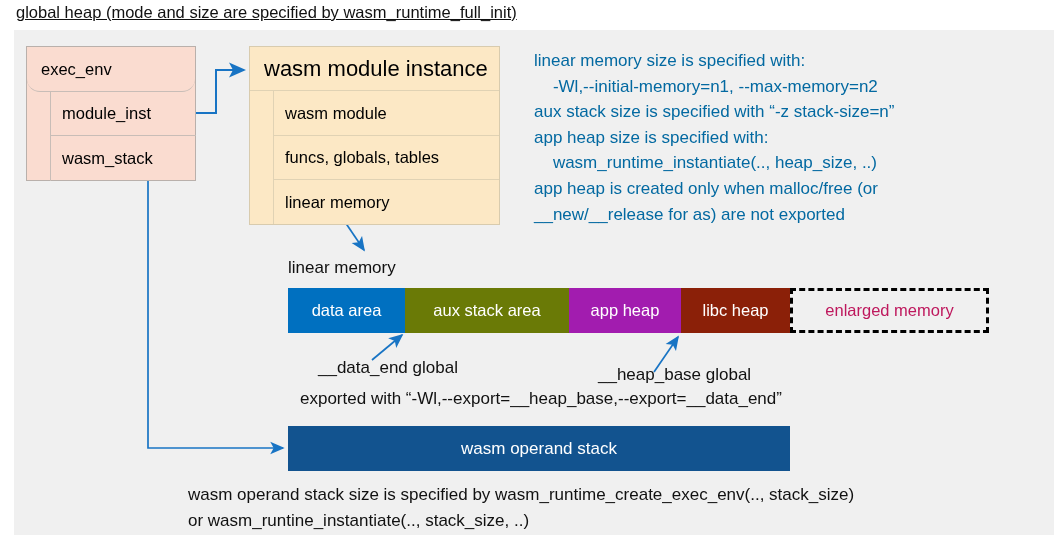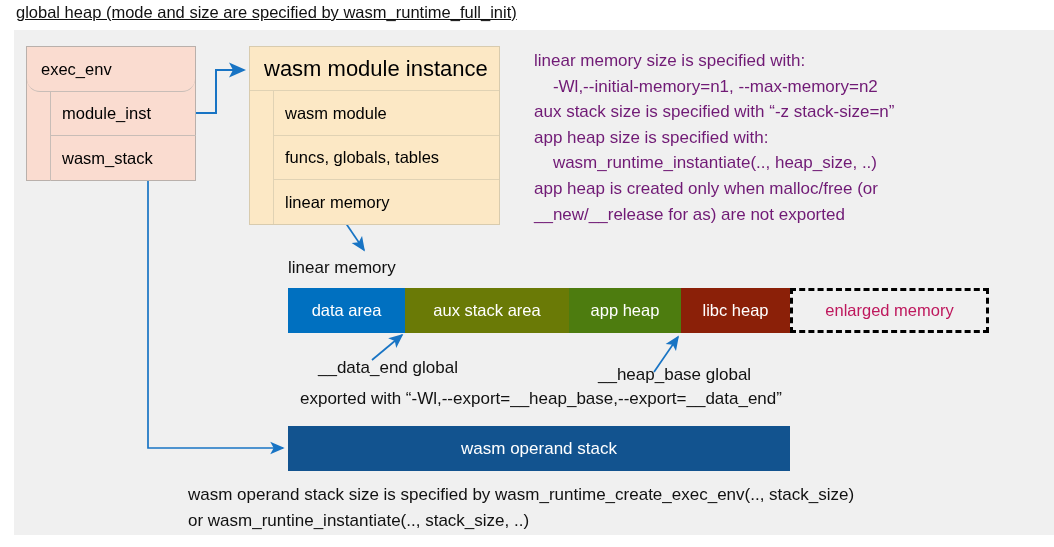--- a/index.html
+++ b/index.html
@@ -27,30 +27,30 @@
   .wmi .hdr{position:absolute;left:0;top:0;width:100%;height:44px;box-sizing:border-box;
             border-bottom:1px solid #e0d2b4;display:flex;align-items:center;padding-left:14px;font-size:22px;}
   .wmi .gutter{position:absolute;left:0;top:44px;width:24px;height:133px;border-right:1px solid #e0d2b4;box-sizing:border-box;}
   .wmi .row{position:absolute;left:24px;width:225px;box-sizing:border-box;display:flex;align-items:center;
             padding-left:11px;font-size:16.5px;}
   .wmi .r1{top:44px;height:45px;border-bottom:1px solid #e0d2b4;}
   .wmi .r2{top:89px;height:44px;border-bottom:1px solid #e0d2b4;}
   .wmi .r3{top:133px;height:44px;}
 
   
-  .info{position:absolute;left:534px;top:48px;font-size:17px;line-height:25.6px;color:#701a75;white-space:pre;}
+  .info{position:absolute;left:534px;top:48px;font-size:17px;line-height:25.6px;color:#0369a1;white-space:pre;}
 
   
   .lmlabel{position:absolute;left:288px;top:258px;font-size:17px;color:#111;}
   .bar{position:absolute;left:288px;top:288px;height:45px;}
   .seg{position:absolute;top:0;height:45px;display:flex;align-items:center;justify-content:center;
        color:#fff;font-size:16.5px;box-sizing:border-box;}
   .seg.s1{left:0;width:117px;background:#0070c0;}
   .seg.s2{left:117px;width:164px;background:#6a7a06;}
-  .seg.s3{left:281px;width:112px;background:#4d7c0f;}
+  .seg.s3{left:281px;width:112px;background:#a21caf;}
   .seg.s4{left:393px;width:109px;background:#8b2008;}
   .seg.s5{left:502px;width:199px;background:#f0f0f0;color:#be185d;
           border:3px dashed #000;}
 
   .anno{position:absolute;font-size:17px;color:#111;white-space:nowrap;}
   .anno-dataend{left:318px;top:358px;}
   .anno-heapbase{left:598px;top:365px;}
   .anno-exported{left:300px;top:389px;}
 
   

